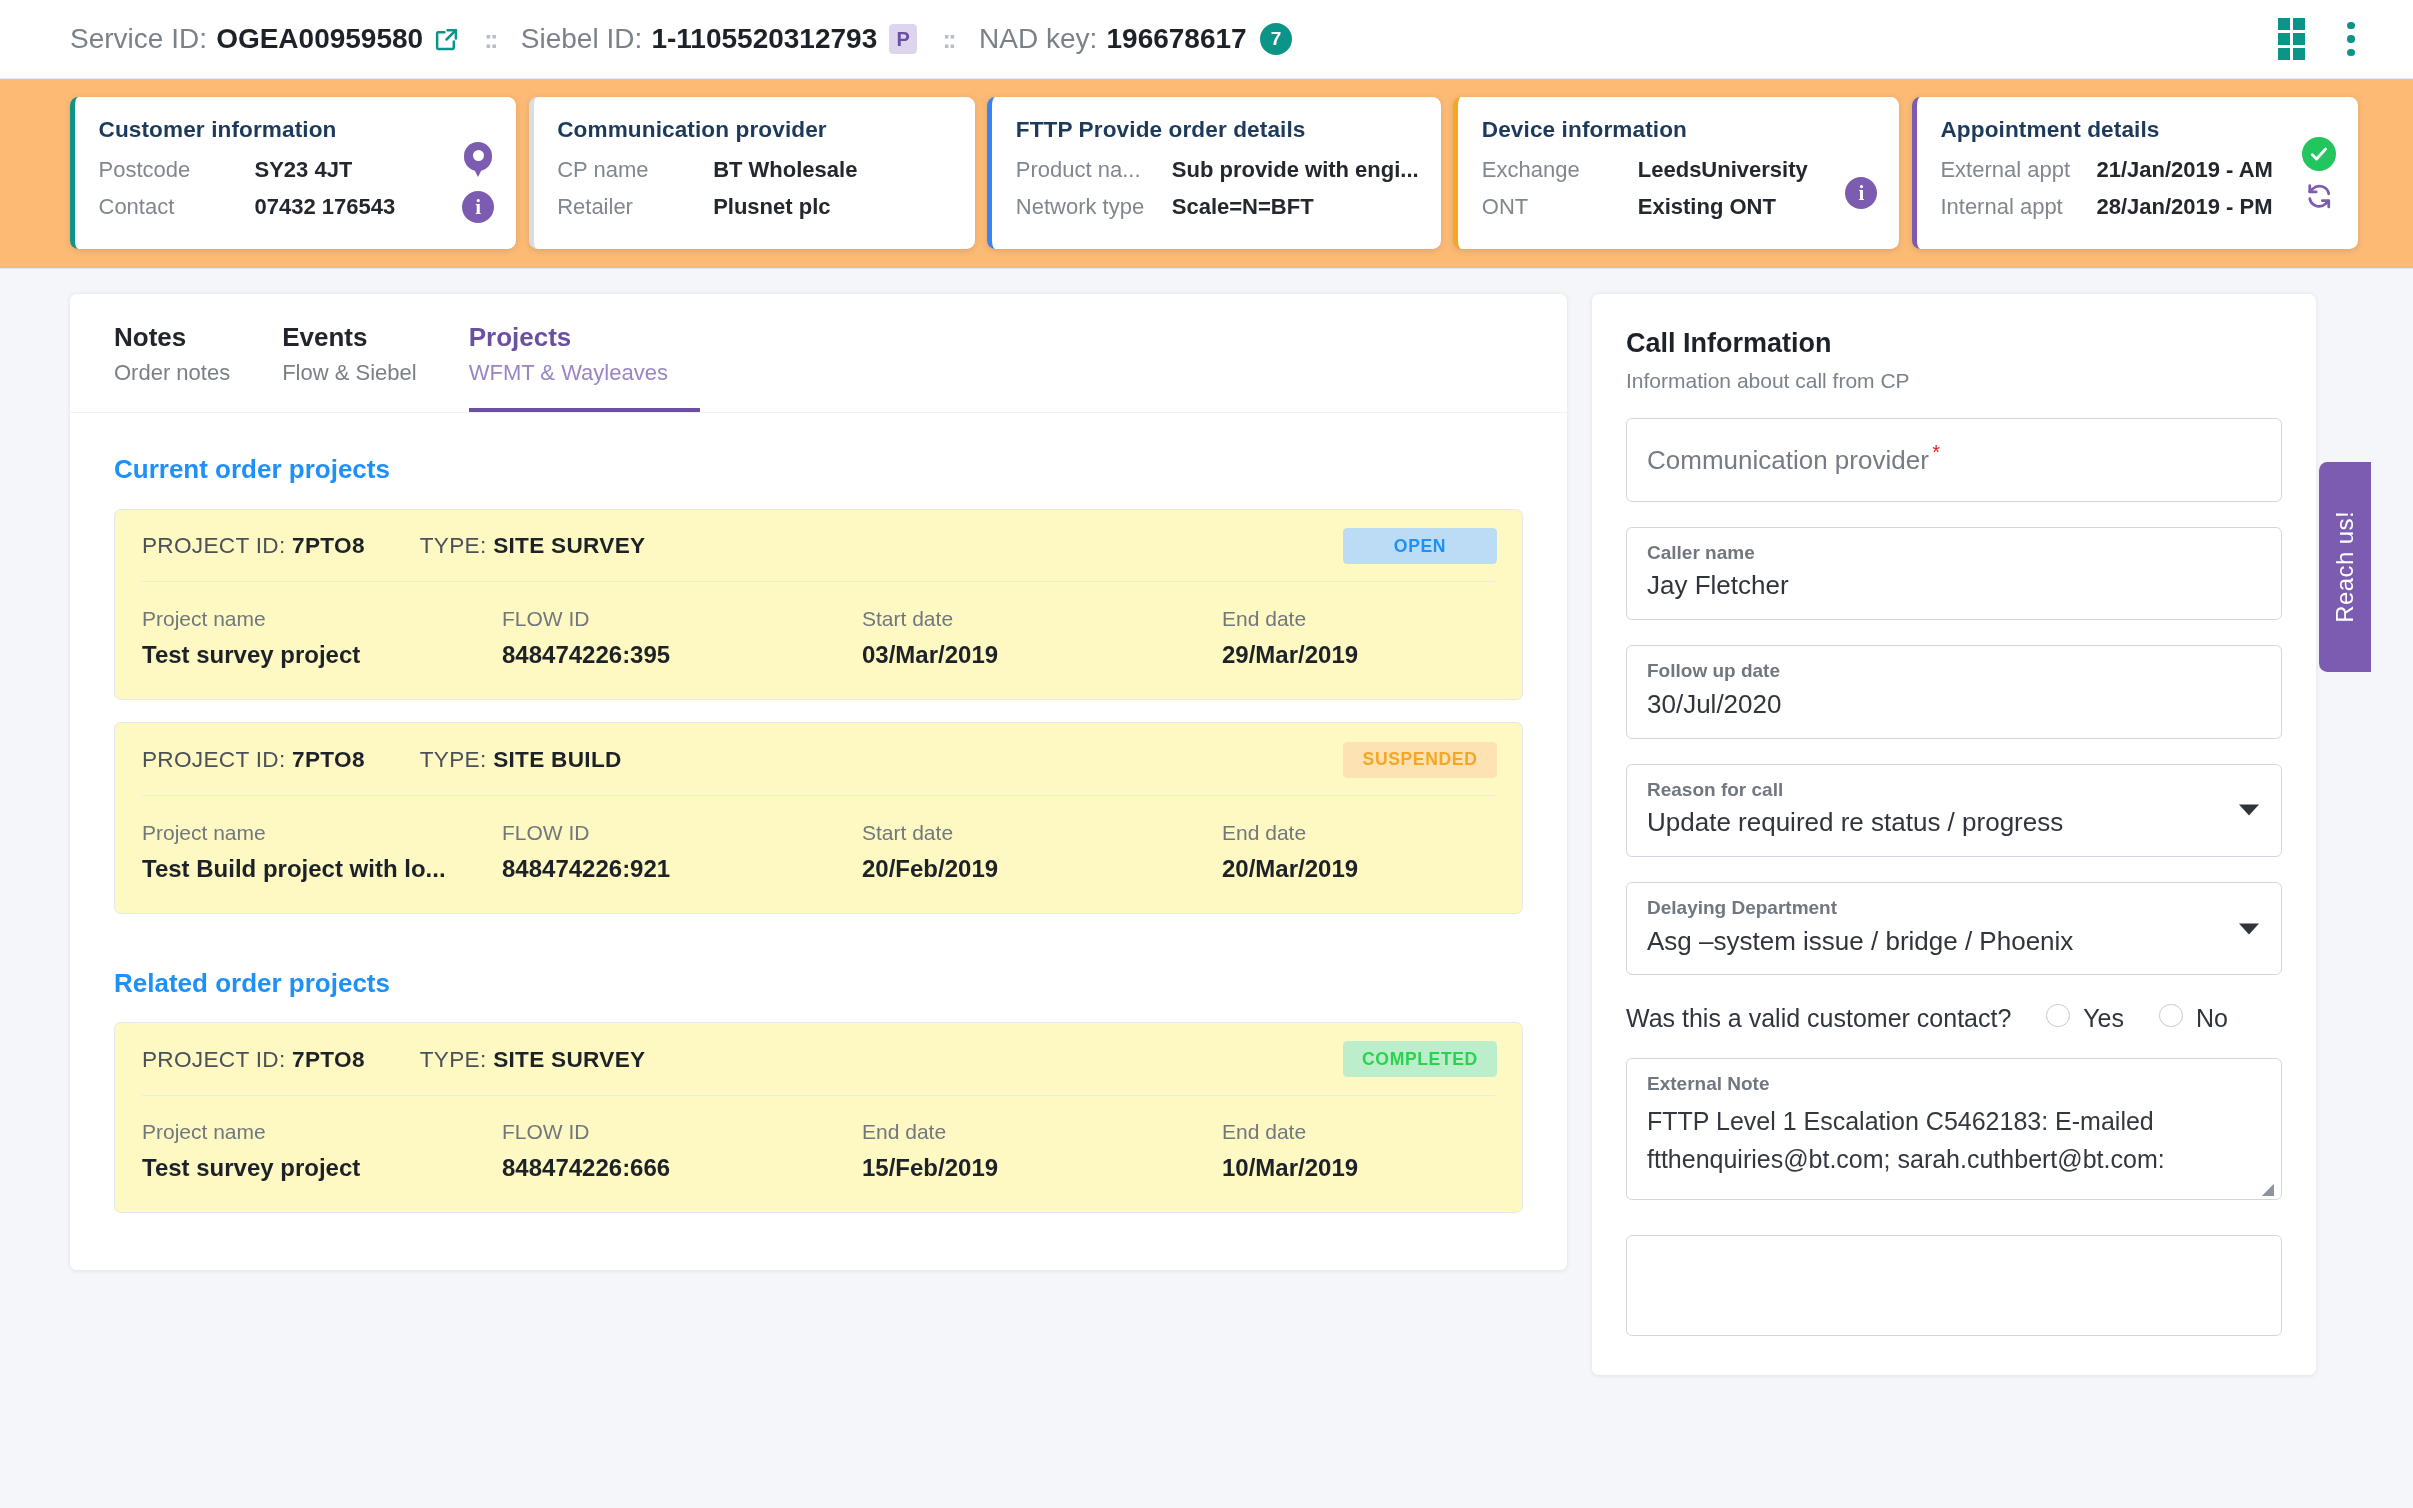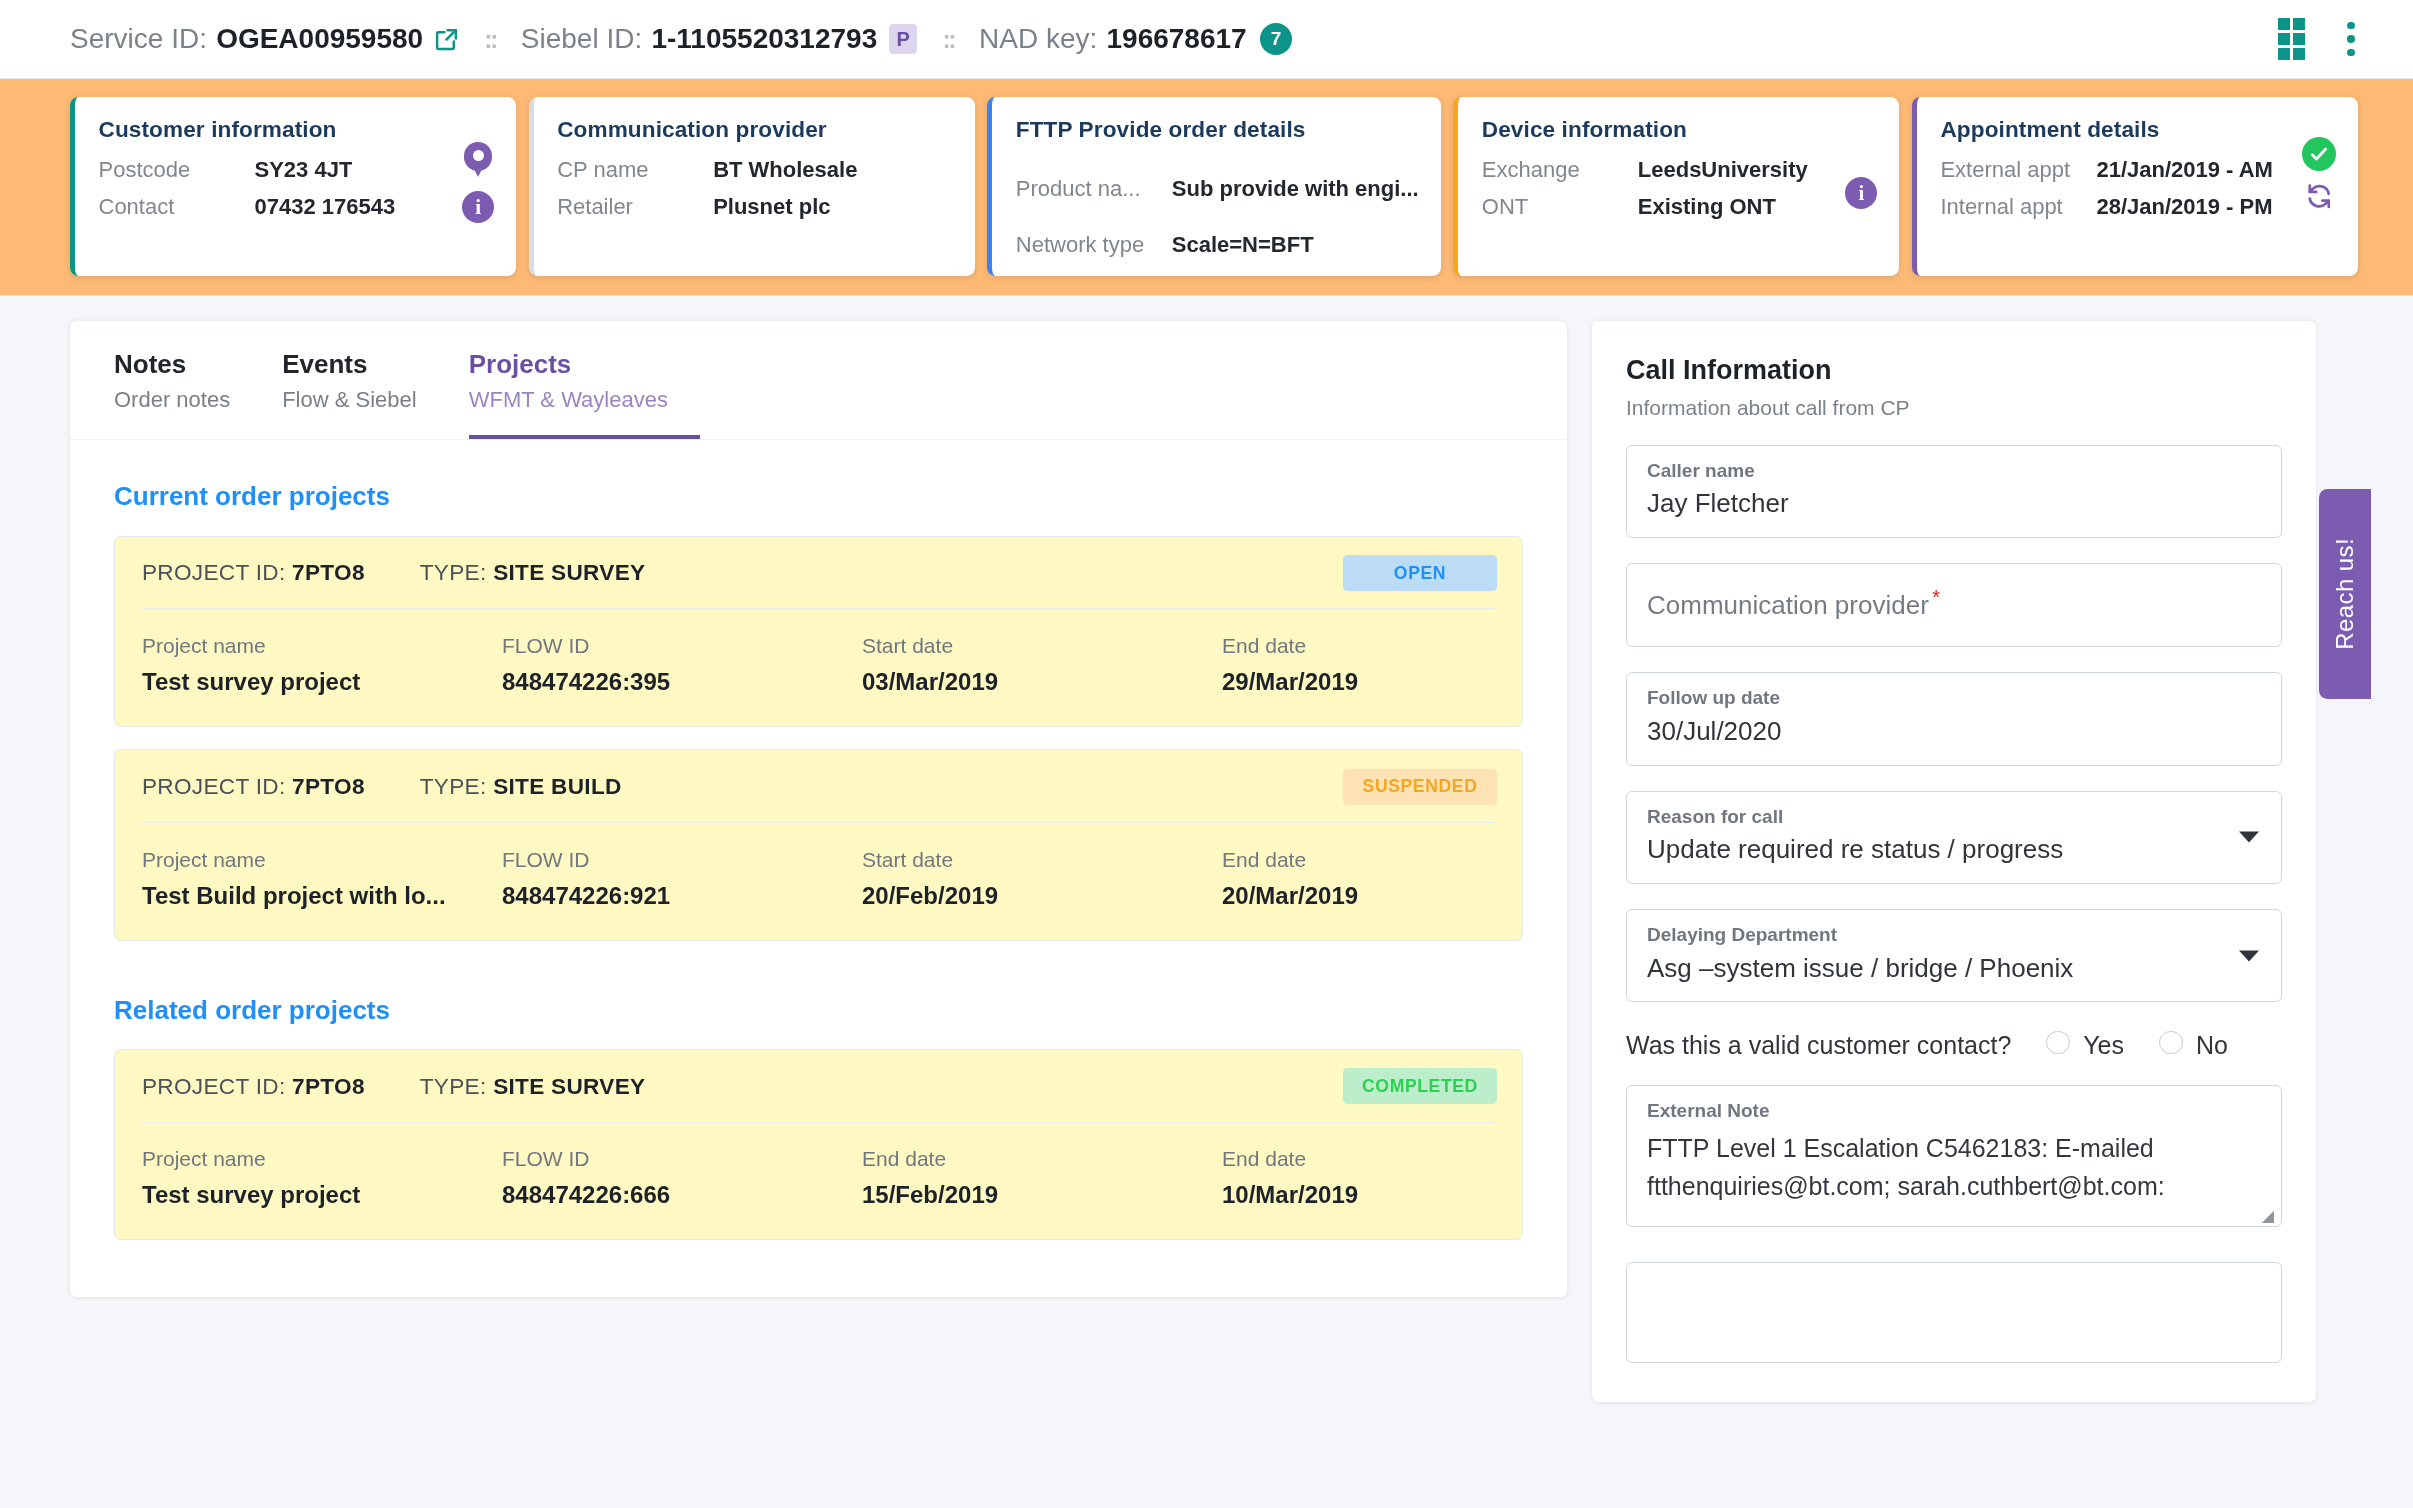--- a/index.html
+++ b/index.html
@@ -55,21 +55,21 @@
     border-radius: 8.4px;
     box-shadow: 0 1.7px 5.9px rgba(40,50,70,0.14);
     border-left: 5.9px solid #cfd6de;
     padding: 20px 22px 18.4px 23.5px;
     position: relative;
     display: flex; flex-direction: column;
     min-height: 134px;
   }
   .infocard.c-customer { border-left-color: #0d9488; width: 457px; }
   .infocard.c-commprov { border-left-color: #d8dde4; width: 457px; }
-  .infocard.c-fttp     { border-left-color: #3b82f6; width: 457px; gap: 19px; }
+  .infocard.c-fttp     { border-left-color: #3b82f6; width: 457px; }
   .infocard.c-device   { border-left-color: #f5a623; width: 457px; }
   .infocard.c-appt     { border-left-color: #7c5cb0; width: 457px; }
   .ic-title {
     font-size: 22.6px; font-weight: 700; color: #1b3a5c;
     margin-bottom: 13.4px; letter-spacing: 0.1px;
   }
   .ic-row { display: flex; align-items: center; margin-bottom: 11px; font-size: 22px; }
   .ic-row:last-child { margin-bottom: 0; }
   .ic-key { color: #80878f; width: 156px; flex: none; }
   .ic-val { color: #23272e; font-weight: 700; white-space: nowrap; overflow: hidden; }
@@ -439,26 +439,26 @@
   </div>
 
   <div class="rightcol">
 
 
     <div class="callpanel">
       <div class="cp-title">Call Information</div>
       <div class="cp-sub">Information about call from CP</div>
 
       <div class="field">
+        <div class="field-placeholder"><span>Communication provider</span><span class="req">*</span></div>
+      </div>
+
+      <div class="field">
         <div class="field-label">Caller name</div>
         <div class="field-value">Jay Fletcher</div>
-      </div>
-
-      <div class="field">
-        <div class="field-placeholder"><span>Communication provider</span><span class="req">*</span></div>
       </div>
 
       <div class="field">
         <div class="field-label">Follow up date</div>
         <div class="field-value">30/Jul/2020</div>
       </div>
 
       <div class="field select">
         <div class="field-label">Reason for call</div>
         <div class="field-value">Update required re status / progress</div>

